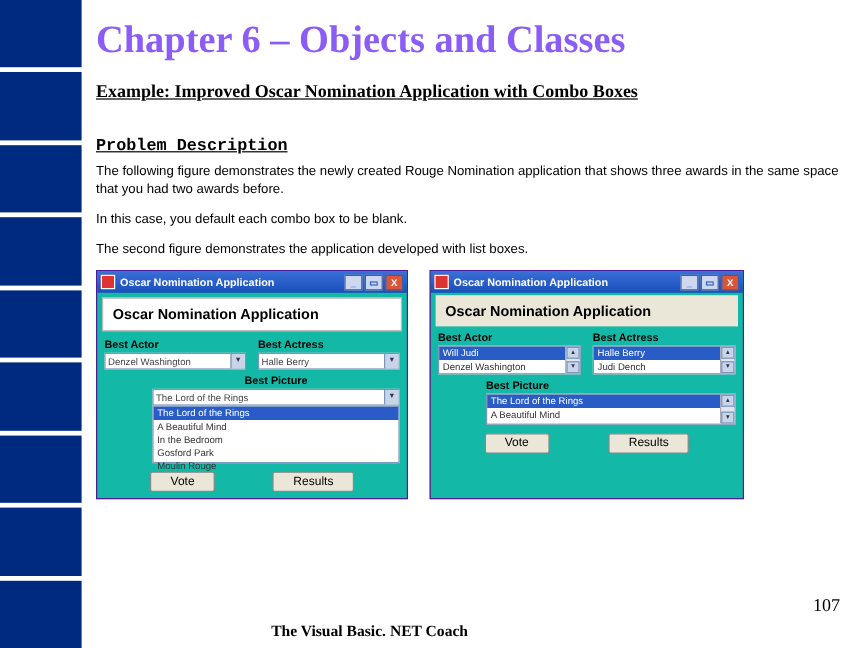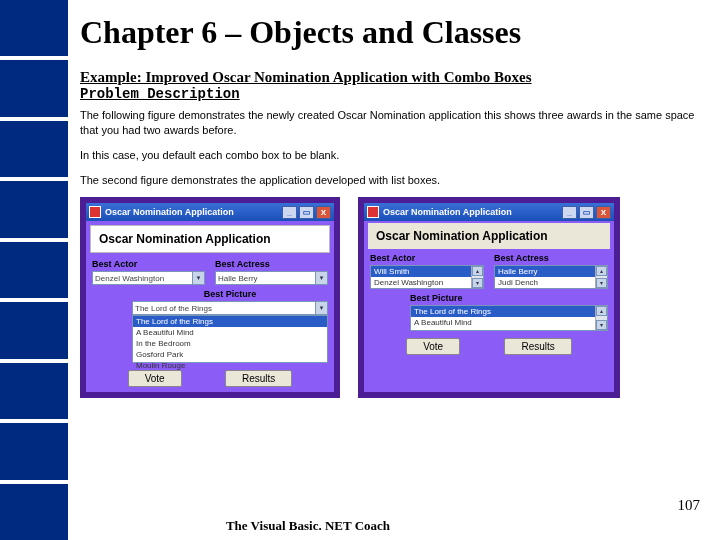--- a/index.html
+++ b/index.html
@@ -26,51 +26,51 @@
   .sidebar .block:last-child { margin-bottom: 0; }
 
   .content {
     position: absolute;
     left: 80px; top: 14px;
     width: 620px;
   }
   .chapter-title {
     font-family: "Times New Roman", serif;
     font-size: 32px;
-    color: #000000;
+    color: #8b5cf6;
     margin-bottom: 18px;
   }
   .subtitle {
     font-family: "Times New Roman", serif;
     font-weight: bold;
     font-size: 15px;
     text-decoration: underline;
-    margin-bottom: 0;
+    margin-bottom: 28px;
   }
   .section-head {
     font-family: Liberation Mono, monospace;
     font-weight: bold;
     font-size: 14px;
     text-decoration: underline;
     margin-bottom: 6px;
   }
   .para {
     font-size: 11px;
     line-height: 1.35;
     margin-bottom: 10px;
   }
 
   .figures {
     display: flex;
     gap: 18px;
     margin-top: 6px;
   }
   .win {
-    background: #8b5cf6;
-    border: 6px solid #4c1d95;
+    background: #14b8a6;
+    border: 1px solid #4c1d95;
     font-size: 9px;
     color: #000;
   }
   .win-a { width: 260px; }
   .win-b { width: 262px; }
   .titlebar {
     background: linear-gradient(#3a6fd8, #1a4eb8);
     color: #fff;
     height: 18px;
     display: flex;
@@ -201,21 +201,21 @@
     <div class="block"></div>
   <div class="block"></div>
     <div class="block"></div>
     <div class="block"></div>
 </div>
 
 <div class="content">
   <h1 class="chapter-title">Chapter 6 – Objects and Classes</h1>
   <div class="subtitle">Example: Improved Oscar Nomination Application with Combo Boxes</div>
   <div class="section-head">Problem Description</div>
-  <p class="para">The following figure demonstrates the newly created Oscar Nomination application this shows three awards in the same space that you had two awards before.</p>
+  <p class="para">The following figure demonstrates the newly created Rouge Nomination application that shows three awards in the same space that you had two awards before.</p>
   <p class="para">In this case, you default each combo box to be blank.</p>
   <p class="para">The second figure demonstrates the application developed with list boxes.</p>
 
   <div class="figures">
 
     <div class="win win-a">
       <div class="titlebar">
         <div class="ticon"></div>
         <div class="ttitle">Oscar Nomination Application</div>
         <div class="winbtns">
@@ -269,21 +269,21 @@
           <div class="winbtn">_</div>
           <div class="winbtn">▭</div>
           <div class="winbtn close">X</div>
         </div>
       </div>
       <div class="app-heading">Oscar Nomination Application</div>
       <div class="fields">
         <div class="field">
           <div class="flabel">Best Actor</div>
           <div class="listbox small">
-            <div class="row sel">Will Smith</div>
+            <div class="row sel">Will Judi</div>
             <div class="row">Denzel Washington</div>
             <div class="scroll">
               <div class="sbtn">▴</div>
               <div class="track"></div>
               <div class="sbtn">▾</div>
             </div>
           </div>
         </div>
         <div class="field">
           <div class="flabel">Best Actress</div>

